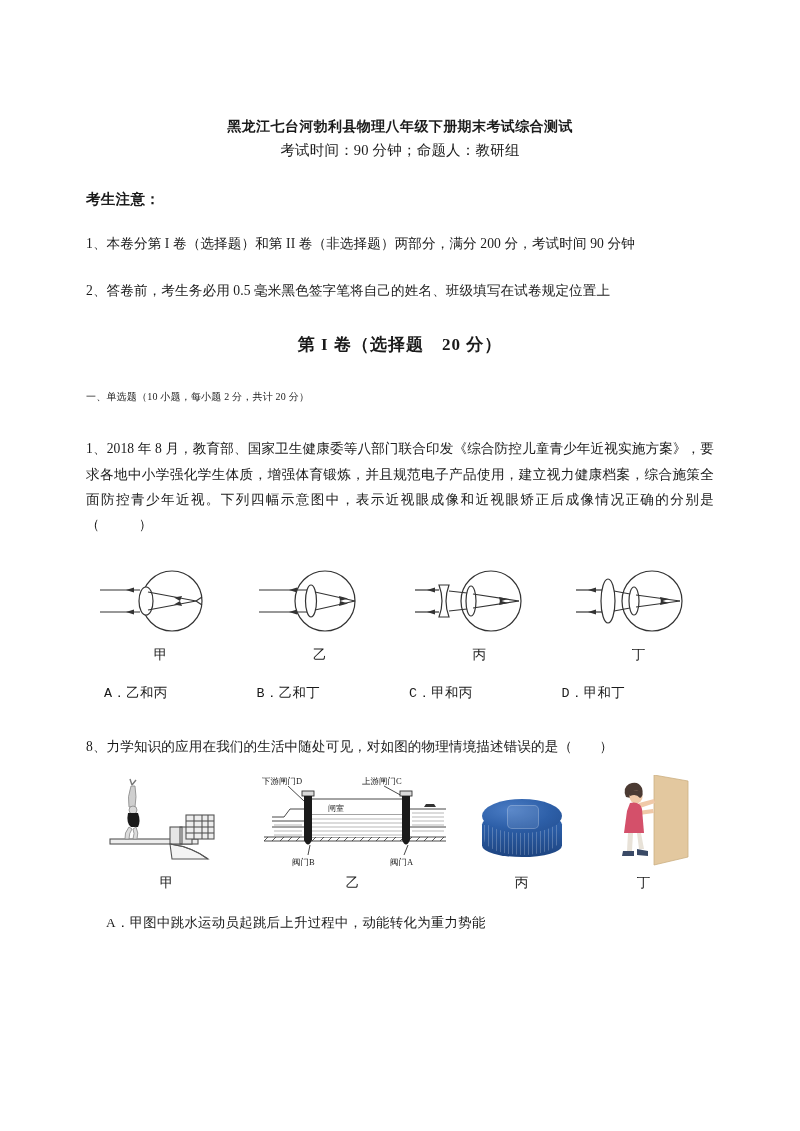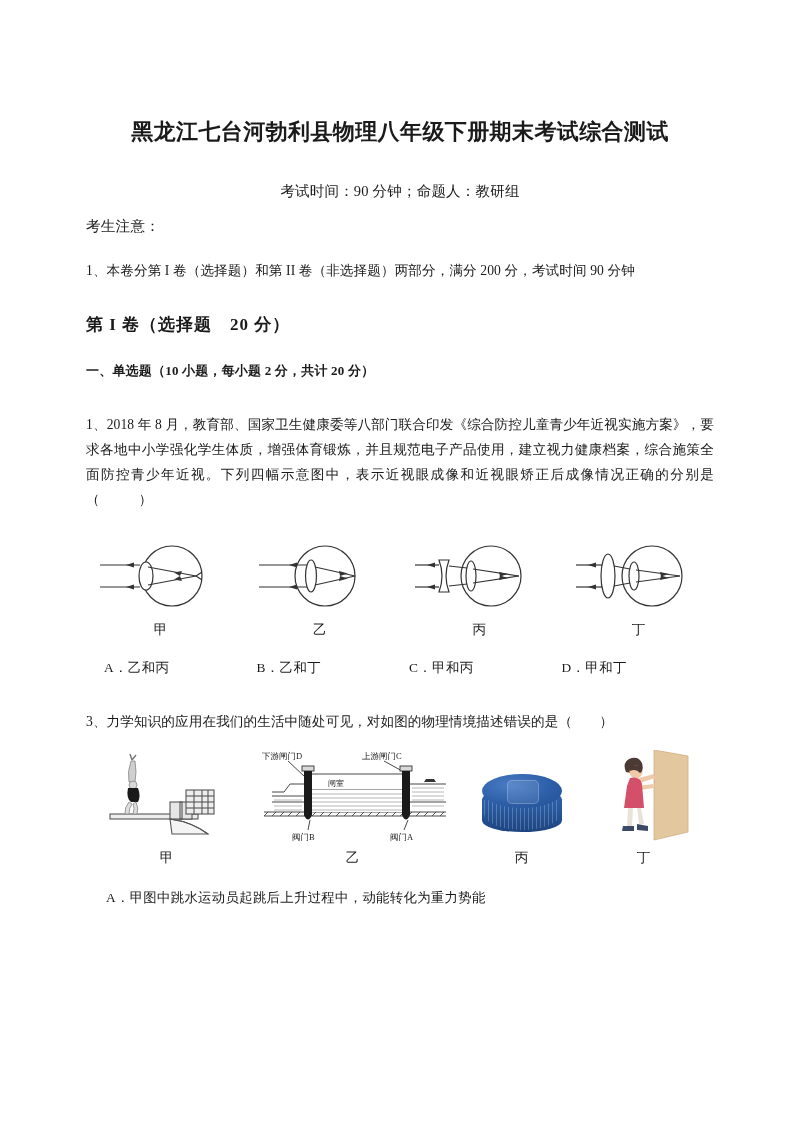--- a/index.html
+++ b/index.html
@@ -18,56 +18,56 @@
   .page {
     width: 800px;
     height: 1131px;
     box-sizing: border-box;
     padding: 0 86px;
     position: relative;
   }
   
   .doc-title {
     text-align: center;
-    font-size: 22px;
+    font-size: 14px;
     font-weight: bold;
     letter-spacing: 0.4px;
     margin-top: 118px;
     line-height: 1.3;
   }
   .doc-subtitle {
     text-align: center;
     font-size: 14.5px;
-    margin-top: 35px;
+    margin-top: 5px;
     letter-spacing: 0.2px;
   }
   .notice-title {
     font-size: 14.5px;
-    font-weight: normal;
-    margin-top: 16px;
+    font-weight: bold;
+    margin-top: 30px;
     letter-spacing: 0.3px;
   }
   .notice-item {
     font-size: 13.6px;
     margin-top: 22px;
     line-height: 1.85;
     text-align: justify;
     letter-spacing: 0.1px;
   }
   .section-title {
-    text-align: left;
+    text-align: center;
     font-size: 17px;
     font-weight: bold;
     margin-top: 30px;
     letter-spacing: 1px;
   }
   .sub-section-title {
-    font-size: 13px;
-    font-weight: bold;
-    margin-top: 26px;
+    font-size: 10px;
+    font-weight: normal;
+    margin-top: 34px;
     letter-spacing: 0.2px;
   }
   
   .question {
     font-size: 13.6px;
     line-height: 1.85;
     text-align: justify;
     margin-top: 32px;
     letter-spacing: 0.1px;
   }
@@ -76,20 +76,21 @@
   }
   .options-row {
     display: flex;
     font-size: 13.4px;
     margin-top: 20px;
     padding-left: 18px;
   }
   .options-row .opt {
     width: 25%;
     letter-spacing: 0.4px;
+    font-family: Liberation Mono, monospace;
   }
   .option-line {
     font-size: 13.4px;
     margin-top: 22px;
     padding-left: 20px;
     letter-spacing: 0.3px;
   }
   
   .fig-row {
     display: flex;
@@ -165,20 +166,21 @@
 </head>
 <body>
 
 <div class="page">
 
   <div class="doc-title">黑龙江七台河勃利县物理八年级下册期末考试综合测试</div>
   <div class="doc-subtitle">考试时间：90 分钟；命题人：教研组</div>
 
   <div class="notice-title">考生注意：</div>
   <div class="notice-item">1、本卷分第 I 卷（选择题）和第 II 卷（非选择题）两部分，满分 200 分，考试时间 90 分钟</div>
+  <div class="notice-item">2、答卷前，考生务必用 0.5 毫米黑色签字笔将自己的姓名、班级填写在试卷规定位置上</div>
 
   <div class="section-title">第 I 卷（选择题　20 分）</div>
   <div class="sub-section-title">一、单选题（10 小题，每小题 2 分，共计 20 分）</div>
 
   <div class="question">
     <span>1、2018 年 8 月，教育部、国家卫生健康委等八部门联合印发《综合防控儿童青少年近视实施方案》，要求各地中小学强化学生体质，增强体育锻炼，并且规范电子产品使用，建立视力健康档案，综合施策全面防控青少年近视。下列四幅示意图中，表示近视眼成像和近视眼矫正后成像情况正确的分别是</span>
     <span class="q-paren">（　　）</span>
   </div>
 
   <div class="fig-row">
@@ -272,21 +274,21 @@
     </div>
   </div>
 
   <div class="options-row">
     <div class="opt">A．乙和丙</div>
     <div class="opt">B．乙和丁</div>
     <div class="opt">C．甲和丙</div>
     <div class="opt">D．甲和丁</div>
   </div>
 
-  <div class="question">3、力学知识的应用在我们的生活中随处可见，对如图的物理情境描述错误的是（　　）</div>
+  <div class="question">8、力学知识的应用在我们的生活中随处可见，对如图的物理情境描述错误的是（　　）</div>
 
   <div class="fig-row-2">
 
     <div class="fig-cell">
       <svg width="118" height="92" viewBox="0 0 118 92">
         <g stroke="#555" stroke-width="1.1" fill="none">
 
           <rect x="2" y="62" width="88" height="5" fill="#ededed"></rect>
 
           <rect x="62" y="50" width="22" height="17" fill="#e6e6e6"></rect>

